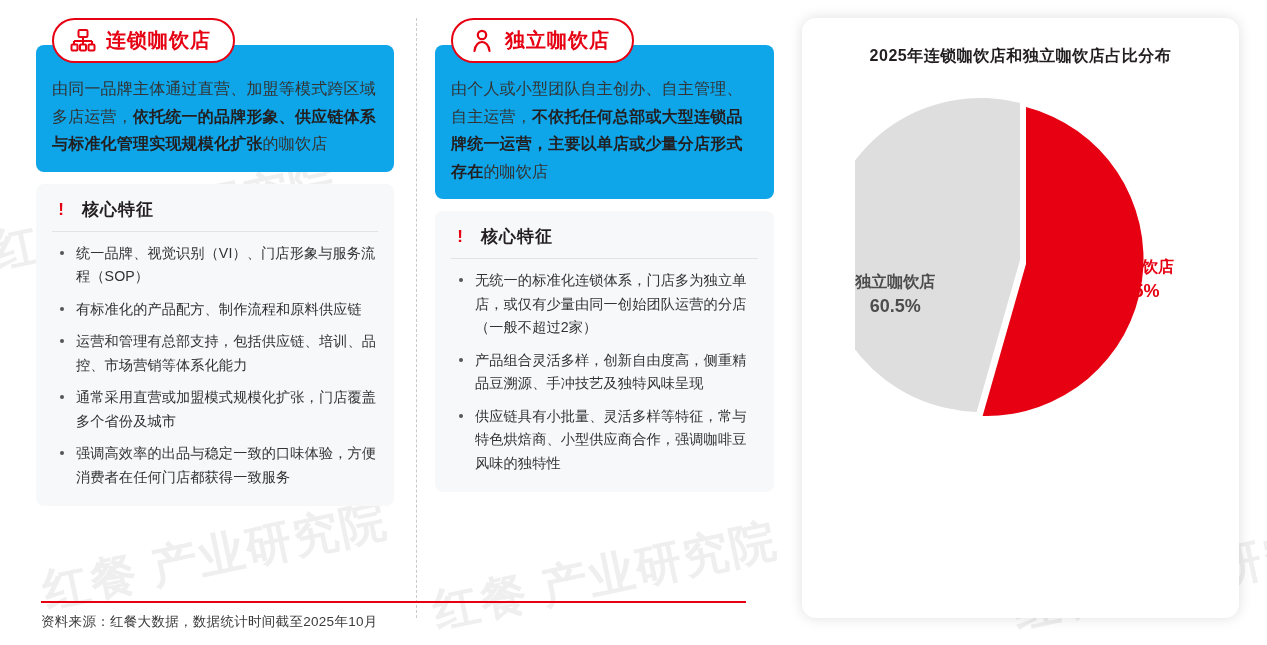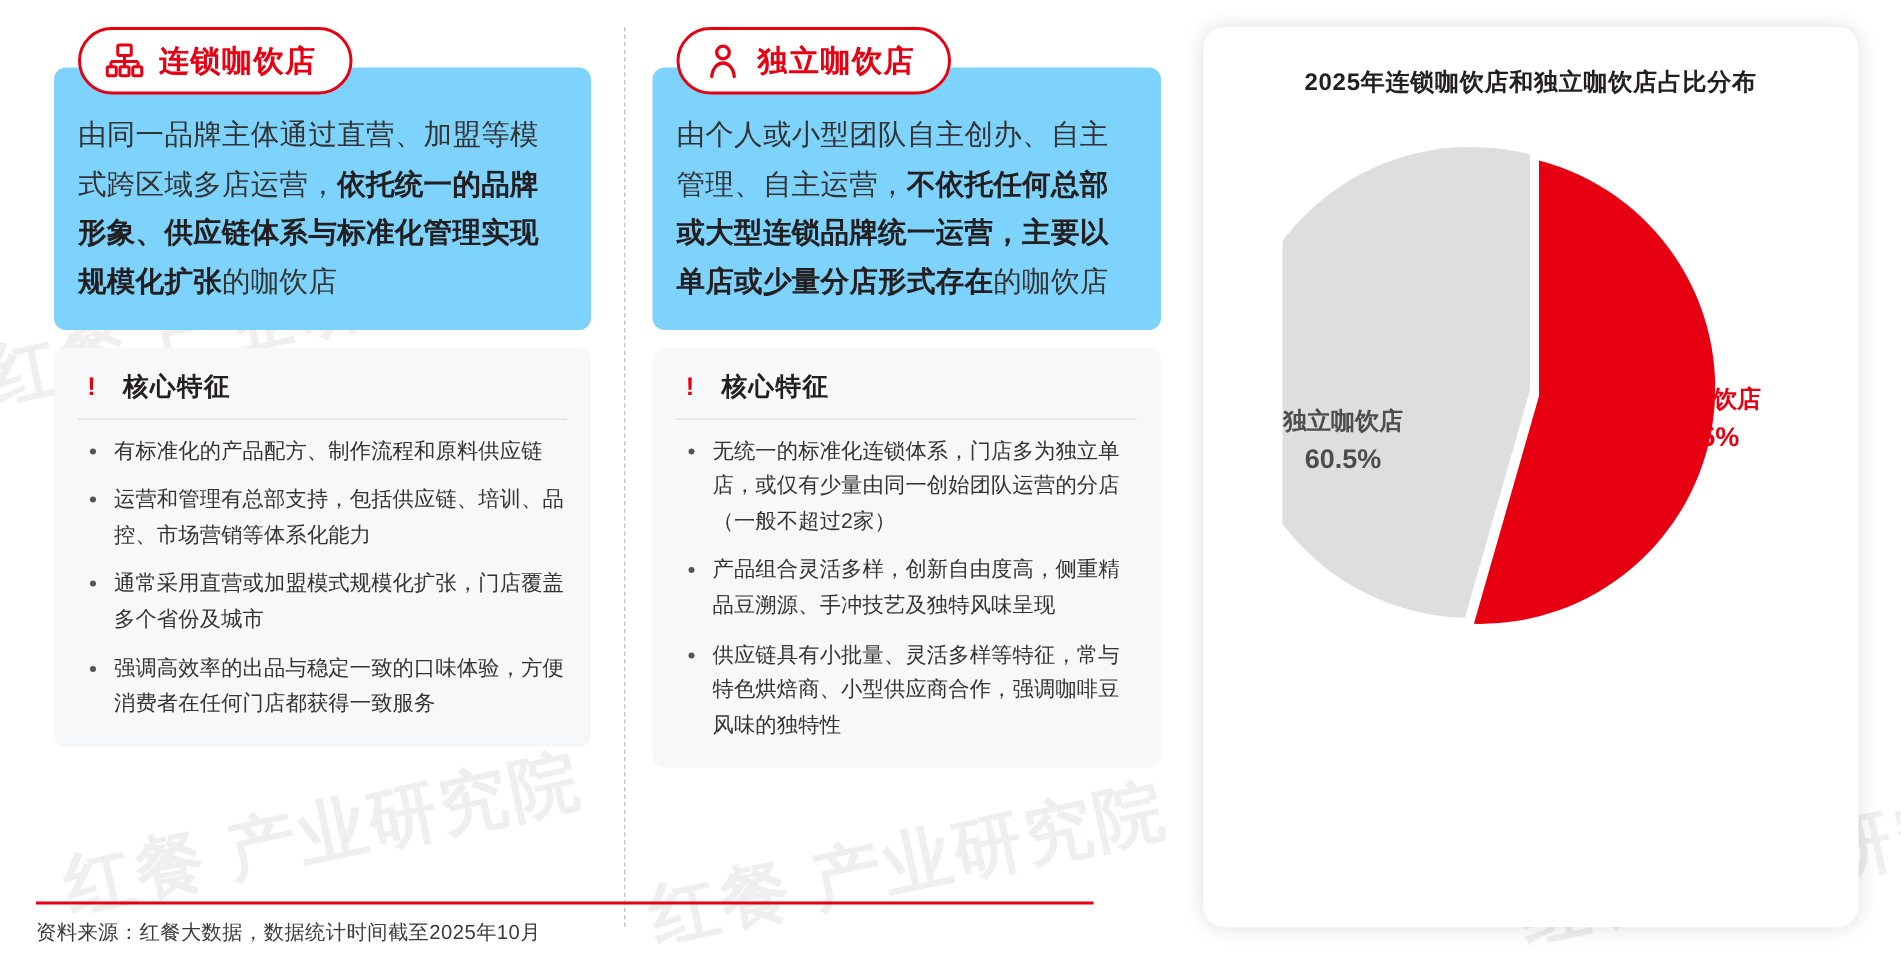--- a/index.html
+++ b/index.html
@@ -79,23 +79,23 @@
     color: #e60012;
     font-size: 20px;
     font-weight: bold;
     letter-spacing: 1px;
   }
   .pill svg { display: block; }
 
   .desc-box {
     margin-top: -18px;
     padding: 30px 16px 14px 16px;
-    background: #7dd3fc;
+    background: #0ea5e9;
     border-radius: 8px;
-    font-size: 19px;
+    font-size: 16px;
     line-height: 1.72;
     color: #333;
     letter-spacing: 0.2px;
   }
   .desc-box .em {
     font-weight: bold;
     color: #231f20;
   }
 
   .feat-box {
@@ -201,21 +201,21 @@
   .pie-label.right {
     right: 10px;
     top: 160px;
     width: 150px;
     color: #e60012;
   }
 
   
   .footer {
     position: absolute;
-    left: 24px;
+    left: 41px;
     bottom: 14px;
     width: 700px;
     z-index: 2;
     margin-top: 20px;
   }
   .footer .rule {
     height: 2px;
     background: #e60012;
     margin-bottom: 10px;
     width: 705px;
@@ -256,20 +256,21 @@
         </div>
         <div class="desc-box">
           <span>由同一品牌主体通过直营、加盟等模式跨区域多店运营，</span><span class="em">依托统一的品牌形象、供应链体系与标准化管理实现规模化扩张</span><span>的咖饮店</span>
         </div>
         <div class="feat-box">
           <div class="feat-head">
             <span class="excl">!</span>
             <span class="title">核心特征</span>
           </div>
           <ul class="feat-list">
+            <li>统一品牌、视觉识别（VI）、门店形象与服务流程（SOP）</li>
             <li>有标准化的产品配方、制作流程和原料供应链</li>
             <li>运营和管理有总部支持，包括供应链、培训、品控、市场营销等体系化能力</li>
             <li>通常采用直营或加盟模式规模化扩张，门店覆盖多个省份及城市</li>
             <li>强调高效率的出品与稳定一致的口味体验，方便消费者在任何门店都获得一致服务</li>
           </ul>
         </div>
       </div>
 
       <div class="col">
         <div class="pill">

